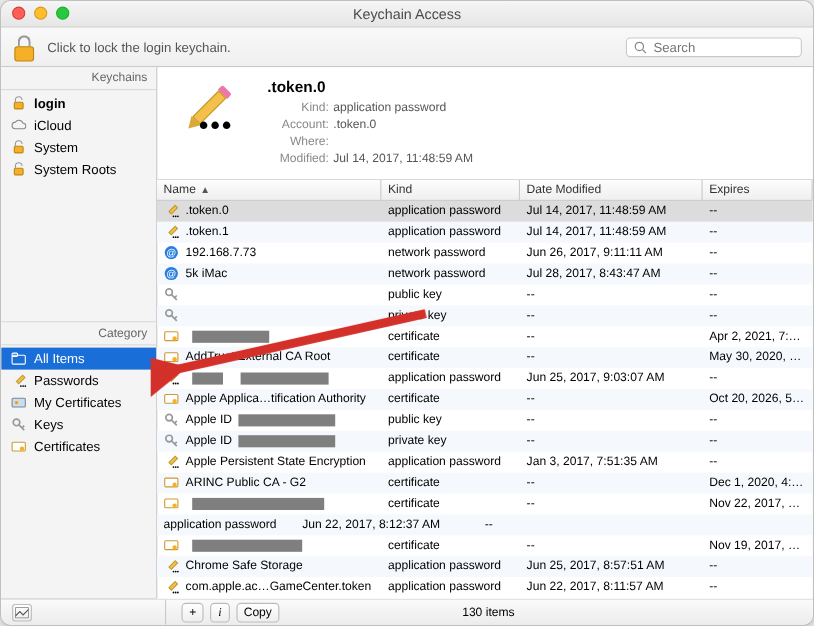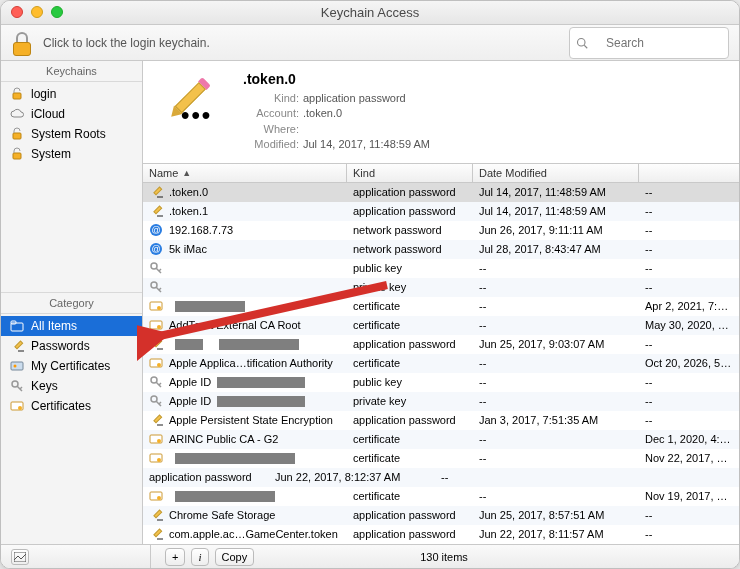--- a/index.html
+++ b/index.html
@@ -10,30 +10,30 @@
   .dot { width:12px; height:12px; border-radius:50%; }
   .red{background:#ff5f57;border:1px solid #d43e36;}
   .yellow{background:#ffbd2e;border:1px solid #d09e1c;}
   .green{background:#28c940;border:1px solid #1dad2b;}
   .title{font-size:13px;color:#4a4a4a;}
   .lockbar{height:36px;background:linear-gradient(#f9f9f9,#efefef);border-bottom:1px solid #c9c9c9;display:flex;align-items:center;padding:4px 10px;gap:10px;}
   .lockicon{width:22px;height:26px;position:relative;}
   .padlock-body{width:18px;height:14px;background:#f5b027;border:1px solid #bd8513;border-radius:3px;position:absolute;bottom:0;left:2px;}
   .padlock-shackle{width:12px;height:10px;border:2px solid #999;border-bottom:none;border-radius:6px 6px 0 0;position:absolute;top:2px;left:5px;}
   .locktext{font-size:12px;color:#555;}
-  .search{margin-left:auto;width:160px;height:32px;border:1px solid #c9c9c9;border-radius:4px;background:#fff;display:flex;align-items:center;padding:0 6px;gap:16px;}
+  .search{margin-left:auto;width:160px;height:18px;border:1px solid #c9c9c9;border-radius:4px;background:#fff;display:flex;align-items:center;padding:0 6px;gap:4px;}
   .search svg{width:12px;height:12px;flex:none;}
   .search input{border:none;outline:none;font-size:12px;width:100%;color:#888;background:transparent;}
   .body{flex:1;display:flex;overflow:hidden;}
   .sidebar{width:142px;flex:none;background:#f4f4f4;border-right:1px solid #c9c9c9;display:flex;flex-direction:column;overflow:hidden;}
-  .sb-hdr{font-size:11px;color:#666;padding:4px 8px;border-top:1px solid #d9d9d9;border-bottom:1px solid #d9d9d9;background:#f4f4f4;text-align:center;}
+  .sb-hdr{font-size:11px;color:#666;padding:4px 8px;border-top:1px solid #d9d9d9;border-bottom:1px solid #d9d9d9;background:#f4f4f4;text-align:right;}
   .sb-hdr:first-child{border-top:none;}
   .sb-list{padding:2px 0;}
   .sb-item{display:flex;align-items:center;gap:6px;padding:2px 8px;font-size:12px;cursor:default;}
-  .sb-item.active{font-weight:normal;align-items:center;}
+  .sb-item.active{font-weight:bold;align-items:center;}
   .sb-item.selected{background:#1a6ed8;color:#fff;}
   .sb-spacer{flex:1;}
   .icon{width:16px;height:16px;display:inline-flex;align-items:center;justify-content:center;font-size:12px;}
   .main{flex:1;display:flex;flex-direction:column;overflow:hidden;}
   .detail{display:flex;gap:16px;padding:10px 16px 10px 20px;border-bottom:1px solid #c9c9c9;}
   .detail-icon{width:64px;height:64px;flex:none;position:relative;}
   .pencil{width:44px;height:44px;transform:rotate(45deg);position:absolute;top:4px;left:6px;}
   .pencil .shaft{width:10px;height:34px;background:#f3c14b;border:1px solid #c29a30;margin:auto;}
   .pencil .tip{width:0;height:0;border-left:6px solid transparent;border-right:6px solid transparent;border-top:10px solid #d9a93a;margin:auto;}
   .pencil .eraser{width:12px;height:6px;background:#e7a;border-radius:2px 2px 0 0;margin:auto;}
@@ -114,30 +114,30 @@
             </span>
             <span>iCloud</span>
           </div>
           <div class="sb-item">
             <span class="icon">
               <svg width="14" height="14">
                 <rect x="3" y="6" width="8" height="6" rx="1" fill="#f5b027" stroke="#bd8513"></rect>
                 <path d="M4,6 V4 a3,3 0 0,1 6,0" fill="none" stroke="#999"></path>
               </svg>
             </span>
-            <span>System Roots</span>
+            <span>System</span>
           </div>
           <div class="sb-item">
             <span class="icon">
               <svg width="14" height="14">
                 <rect x="3" y="6" width="8" height="6" rx="1" fill="#f5b027" stroke="#bd8513"></rect>
                 <path d="M4,6 V4 a3,3 0 0,1 6,0" fill="none" stroke="#999"></path>
               </svg>
             </span>
-            <span>System</span>
+            <span>System Roots</span>
           </div>
         </div>
       <div class="sb-spacer"></div>
       <div class="sb-hdr">Category</div>
       <div class="sb-list" id="category-list">
           <div class="sb-item selected">
             <span class="icon">
               <svg width="14" height="14">
                 <rect x="1" y="4" width="12" height="8" rx="1" fill="none" stroke="#fff"></rect>
                 <rect x="1" y="2" width="5" height="3" rx="1" fill="none" stroke="#fff"></rect>
@@ -223,20 +223,23 @@
         <div class="thead">
           <div class="th name">
               <span>Name</span>
               <span class="sort">▲</span>
             </div>
           <div class="th kind">
               <span>Kind</span>
             </div>
           <div class="th date">
               <span>Date Modified</span>
+            </div>
+          <div class="th exp">
+              <span>Expires</span>
             </div>
         </div>
         <div id="tbody">
             <div class="trow sel">
               <div class="td name">
                 <span class="rowicon">
                   <svg width="14" height="14">
                     <rect x="6" y="1" width="3" height="8" fill="#f3c14b" stroke="#c29a30" transform="rotate(45 7 7)"></rect>
                     <circle cx="9" cy="12" r="0.8"></circle>
                     <circle cx="11" cy="12" r="0.8"></circle>

